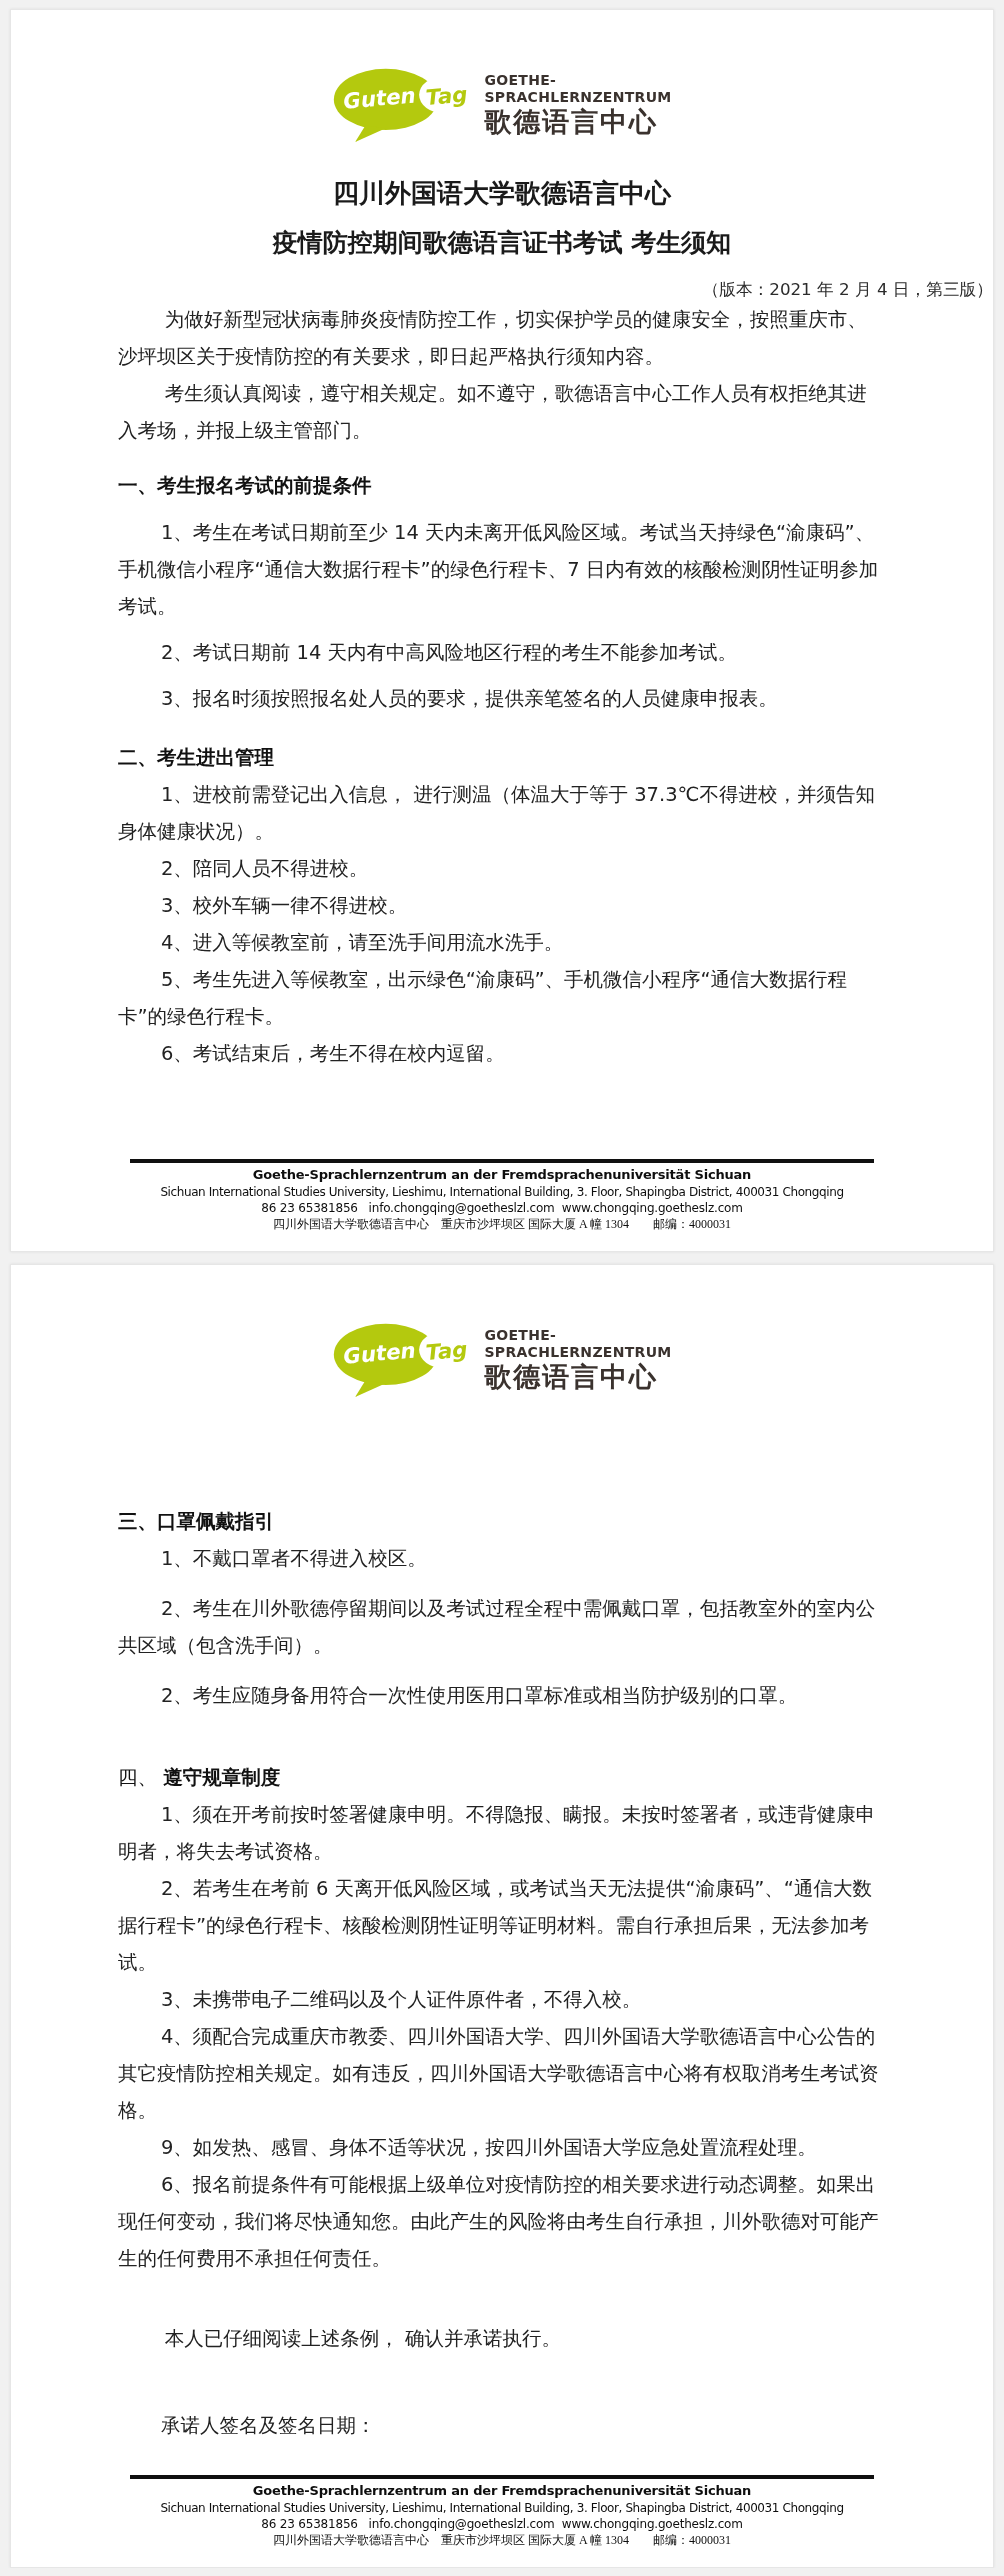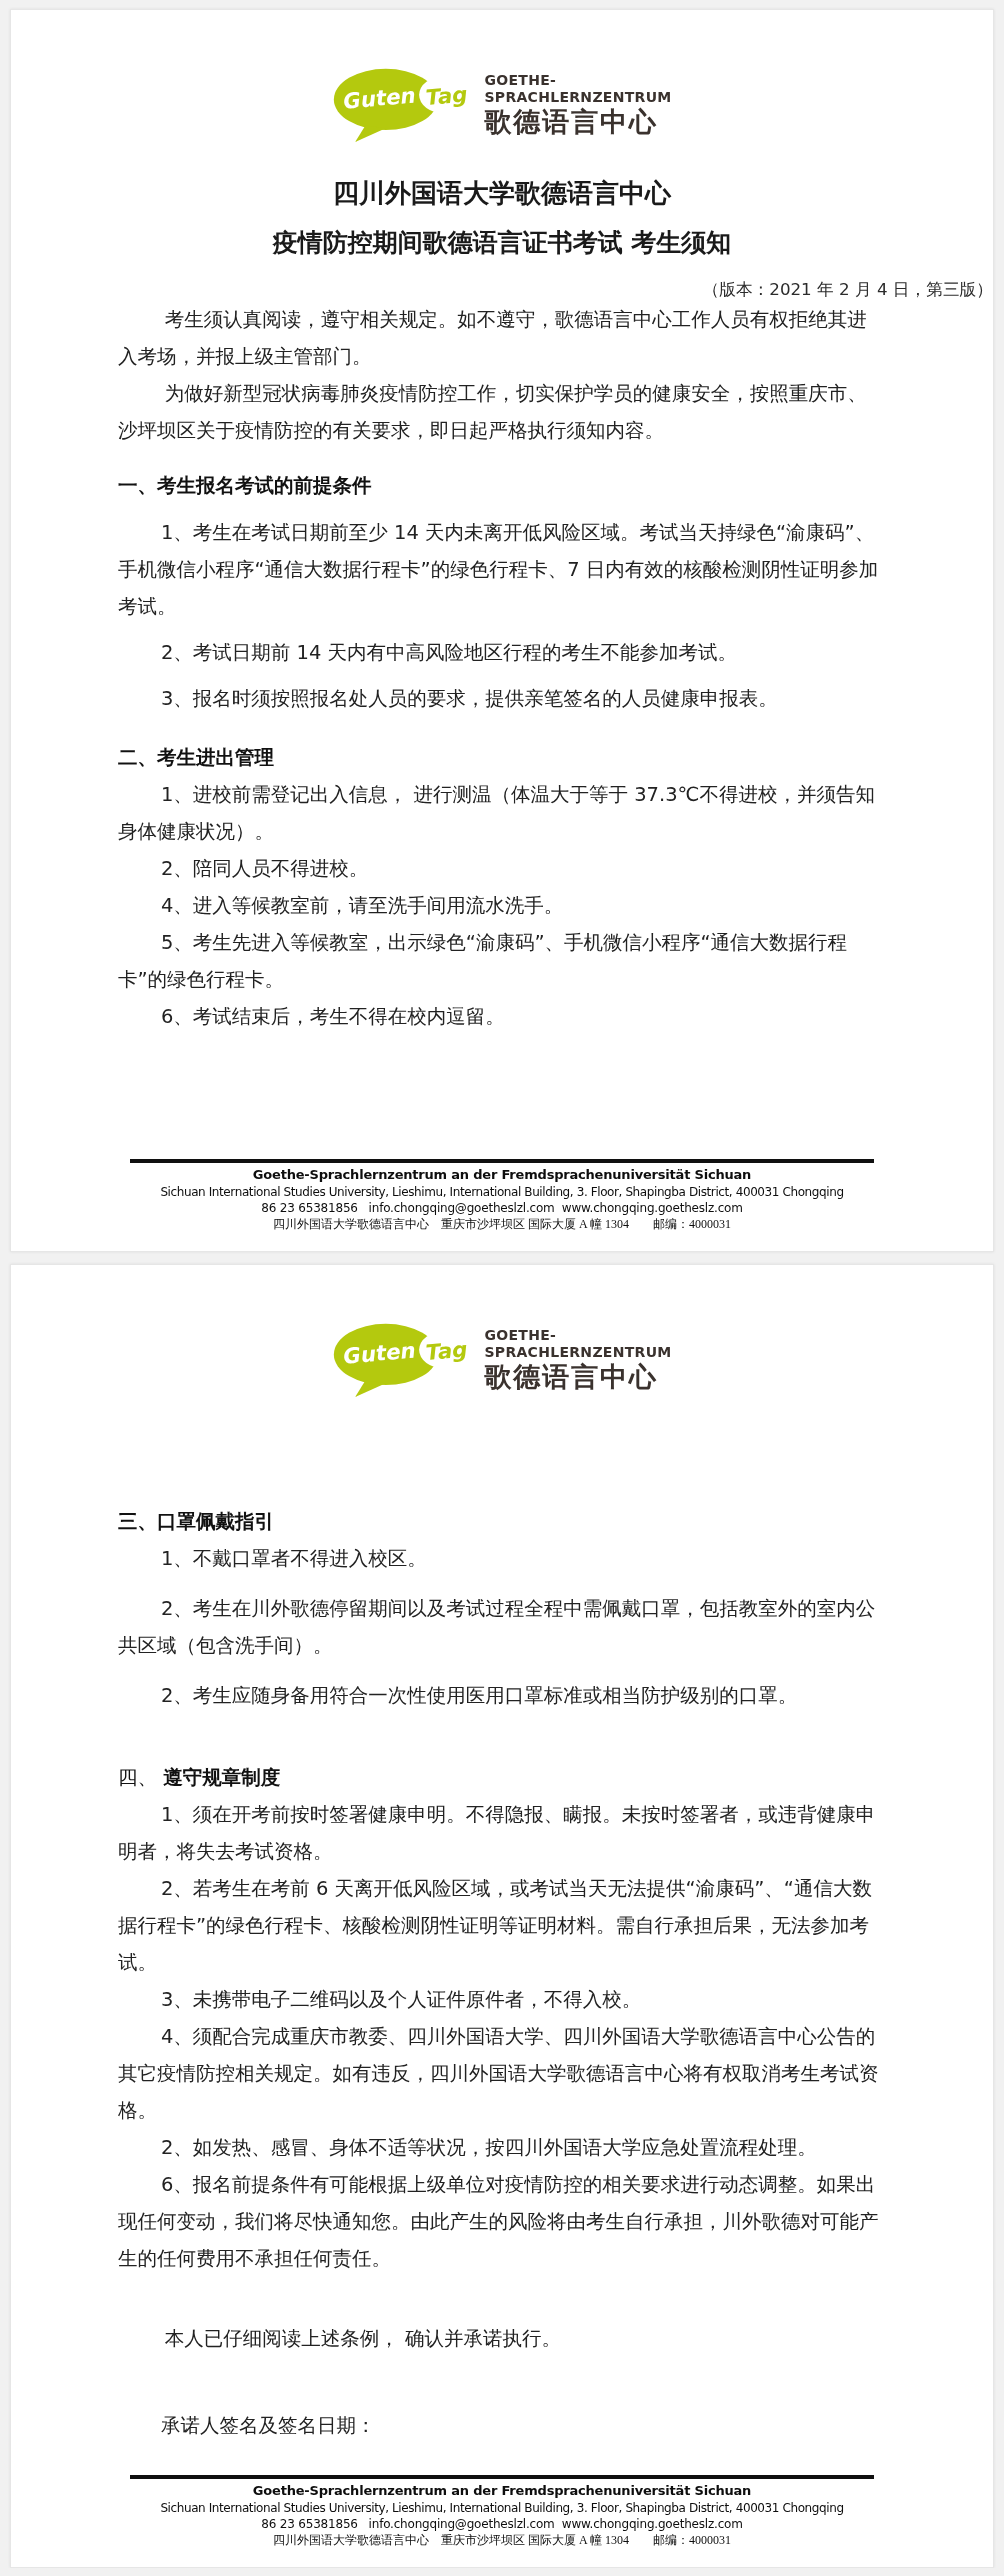--- a/index.html
+++ b/index.html
@@ -68,32 +68,33 @@
         <div class="brand-de">SPRACHLERNZENTRUM</div>
         <div class="brand-cn">歌德语言中心</div>
       </div>
     </div>
 
     <p class="title1">四川外国语大学歌德语言中心</p>
     <p class="title2">疫情防控期间歌德语言证书考试 考生须知</p>
     <p class="version">（版本：2021 年 2 月 4 日，第三版）</p>
 
     <div class="content">
+      <p class="para content-p1">为做好新型冠状病毒肺炎疫情防控工作，切实保护学员的健康安全，按照重庆市、沙坪坝区关于疫情防控的有关要求，即日起严格执行须知内容。</p>
       <p class="para content-p2">考生须认真阅读，遵守相关规定。如不遵守，歌德语言中心工作人员有权拒绝其进入考场，并报上级主管部门。</p>
-      <p class="para content-p1">为做好新型冠状病毒肺炎疫情防控工作，切实保护学员的健康安全，按照重庆市、沙坪坝区关于疫情防控的有关要求，即日起严格执行须知内容。</p>
       <div class="section s1">
           <p class="sec-heading">一、考生报名考试的前提条件</p>
           <p class="item">1、考生在考试日期前至少 14 天内未离开低风险区域。考试当天持绿色“渝康码”、手机微信小程序“通信大数据行程卡”的绿色行程卡、7 日内有效的核酸检测阴性证明参加考试。</p>
           <p class="item">2、考试日期前 14 天内有中高风险地区行程的考生不能参加考试。</p>
           <p class="item">3、报名时须按照报名处人员的要求，提供亲笔签名的人员健康申报表。</p>
         </div>
       <div class="section s2">
           <p class="sec-heading">二、考生进出管理</p>
           <p class="item">1、进校前需登记出入信息， 进行测温（体温大于等于 37.3℃不得进校，并须告知身体健康状况）。</p>
           <p class="item">2、陪同人员不得进校。</p>
+          <p class="item">3、校外车辆一律不得进校。</p>
           <p class="item">4、进入等候教室前，请至洗手间用流水洗手。</p>
           <p class="item">5、考生先进入等候教室，出示绿色“渝康码”、手机微信小程序“通信大数据行程卡”的绿色行程卡。</p>
           <p class="item">6、考试结束后，考生不得在校内逗留。</p>
         </div>
     </div>
 
     <div class="footer">
       <div class="footer-rule"></div>
       <div class="f1">Goethe-Sprachlernzentrum an der Fremdsprachenuniversität Sichuan</div>
       <div class="f2">Sichuan International Studies University, Lieshimu, International Building, 3. Floor, Shapingba District, 400031 Chongqing</div>
@@ -125,21 +126,21 @@
           <p class="item">1、不戴口罩者不得进入校区。</p>
           <p class="item">2、考生在川外歌德停留期间以及考试过程全程中需佩戴口罩，包括教室外的室内公共区域（包含洗手间）。</p>
           <p class="item">2、考生应随身备用符合一次性使用医用口罩标准或相当防护级别的口罩。</p>
         </div>
       <div class="section s4">
           <p class="sec-heading"><span class="sec-num">四、 </span><span class="sec-title">遵守规章制度</span></p>
           <p class="item">1、须在开考前按时签署健康申明。不得隐报、瞒报。未按时签署者，或违背健康申明者，将失去考试资格。</p>
           <p class="item">2、若考生在考前 6 天离开低风险区域，或考试当天无法提供“渝康码”、“通信大数据行程卡”的绿色行程卡、核酸检测阴性证明等证明材料。需自行承担后果，无法参加考试。</p>
           <p class="item">3、未携带电子二维码以及个人证件原件者，不得入校。</p>
           <p class="item">4、须配合完成重庆市教委、四川外国语大学、四川外国语大学歌德语言中心公告的其它疫情防控相关规定。如有违反，四川外国语大学歌德语言中心将有权取消考生考试资格。</p>
-          <p class="item">2、如发热、感冒、身体不适等状况，按四川外国语大学应急处置流程处理。</p>
+          <p class="item">9、如发热、感冒、身体不适等状况，按四川外国语大学应急处置流程处理。</p>
           <p class="item">6、报名前提条件有可能根据上级单位对疫情防控的相关要求进行动态调整。如果出现任何变动，我们将尽快通知您。由此产生的风险将由考生自行承担，川外歌德对可能产生的任何费用不承担任何责任。</p>
         </div>
       <p class="confirm">本人已仔细阅读上述条例， 确认并承诺执行。</p>
       <p class="signature">承诺人签名及签名日期：</p>
     </div>
 
     <div class="footer">
       <div class="footer-rule"></div>
       <div class="f1">Goethe-Sprachlernzentrum an der Fremdsprachenuniversität Sichuan</div>
       <div class="f2">Sichuan International Studies University, Lieshimu, International Building, 3. Floor, Shapingba District, 400031 Chongqing</div>

